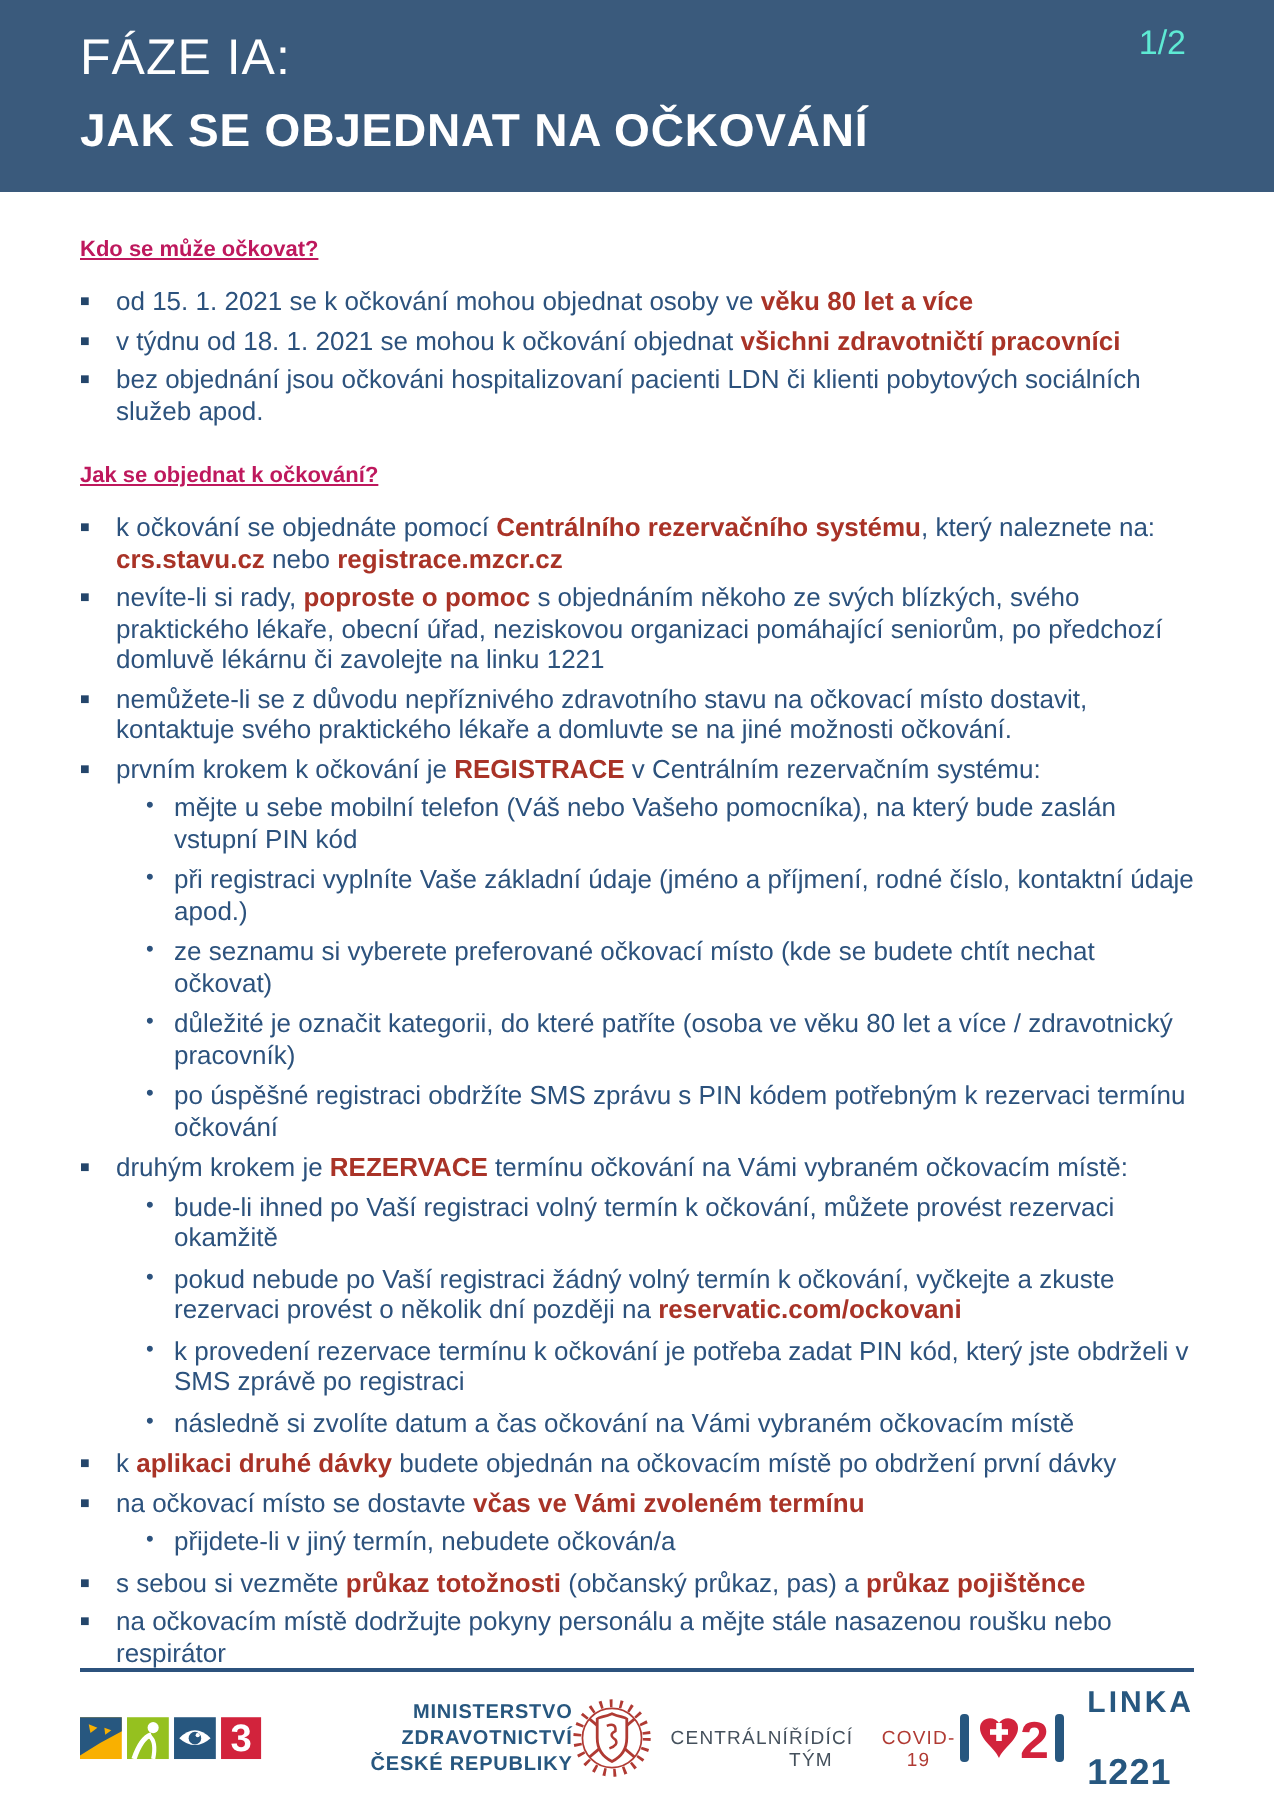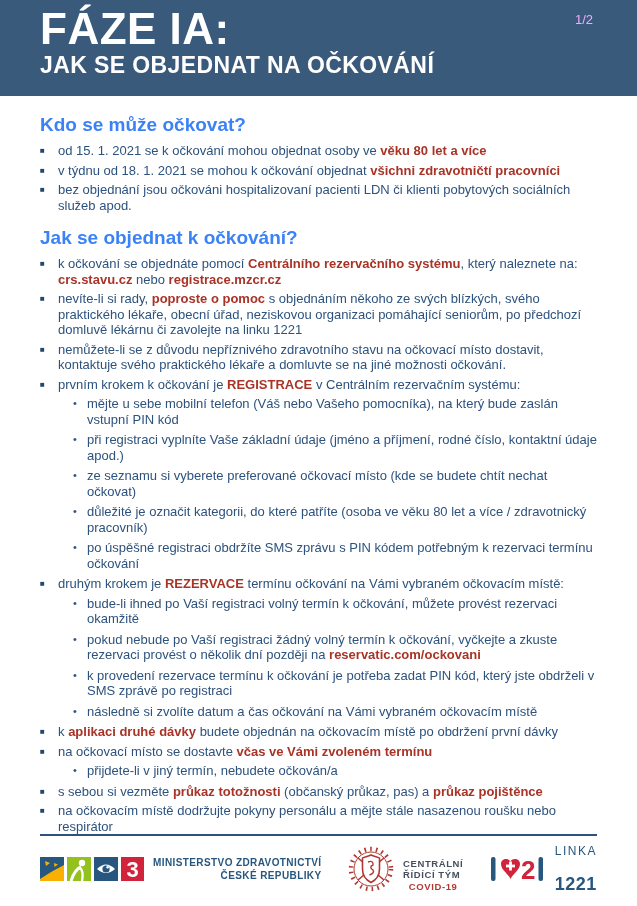--- a/index.html
+++ b/index.html
@@ -7,46 +7,46 @@
   .page {
     width:637px; height:906px; margin:0 auto; background:#ffffff;
     position:relative; overflow:hidden;
     font-family:"Liberation Sans", sans-serif;
   }
   
   .band {
     background:#3A5A7C; height:96px; color:#ffffff;
     padding:10px 40px 0 40px; position:relative;
   }
-  .band h1 { margin:0; font-size:44px; line-height:38px; letter-spacing:.5px; font-weight:bold; }
+  .band h1 { margin:0; font-size:25px; line-height:38px; letter-spacing:.5px; font-weight:normal; }
   .band .subtitle { font-size:23px; font-weight:bold; letter-spacing:.4px; margin-top:4px; }
-  .page-indicator { position:absolute; right:44px; top:12px; font-size:13px; color:#f0abfc; }
+  .page-indicator { position:absolute; right:44px; top:12px; font-size:17px; color:#5eead4; }
 
   
   main { padding:4px 40px 0 40px; }
-  h2 { color:#3b82f6; font-size:19px; line-height:20px; margin:15px 0 8px 0; font-weight:bold; }
+  h2 { color:#be185d; font-size:11px; line-height:20px; margin:15px 0 8px 0; font-weight:bold;text-decoration:underline; }
   .item { display:flex; color:#2C527D; font-size:13px; line-height:15.5px; margin-bottom:4px; }
   .lvl1 .marker { width:18px; flex:none; font-size:8px; line-height:15.5px; color:#24466B; }
   .lvl2 { margin-left:33px; margin-bottom:5px; }
   .lvl2 .marker { width:14px; flex:none; font-size:11px; line-height:15px; color:#2C527D; }
   .text { flex:1; }
   .accent { color:#A93327; font-weight:bold; }
 
   
   footer { position:absolute; left:0; right:0; bottom:0; height:72px; padding:0 40px; background:#fff; }
   .rule { height:2px; background:#2C527D; }
   .logos { display:flex; align-items:center; justify-content:space-between; height:66px; }
   .logo-group { display:flex; align-items:center; gap:9px; }
   .mz-text { display:flex; flex-direction:column; color:#27577F; font-size:10px;
              font-weight:bold; letter-spacing:.4px; line-height:13px;text-align:right; }
-  .crt-text { display:flex; flex-direction:column; font-size:9.5px; font-weight:bold;
+  .crt-text { display:flex; font-size:9.5px; font-weight:normal;
               letter-spacing:.6px; line-height:11.5px; color:#44505C;margin-top:12px; }
   .crt-covid { color:#B03A33;text-align:center; }
   .linka-text { display:flex; flex-direction:column; color:#27577F; line-height:1; }
-  .linka-top { font-size:12px; font-weight:normal; letter-spacing:1.5px; margin-bottom:18px; }
+  .linka-top { font-size:15px; font-weight:bold; letter-spacing:1.5px; margin-bottom:18px; }
   .linka-big { font-size:18px; font-weight:bold; letter-spacing:.5px; }
 </style>
 </head>
 <body>
 
 <div class="page">
 
   <header class="band">
     <div class="page-indicator">1/2</div>
     <h1>FÁZE IA:</h1>

